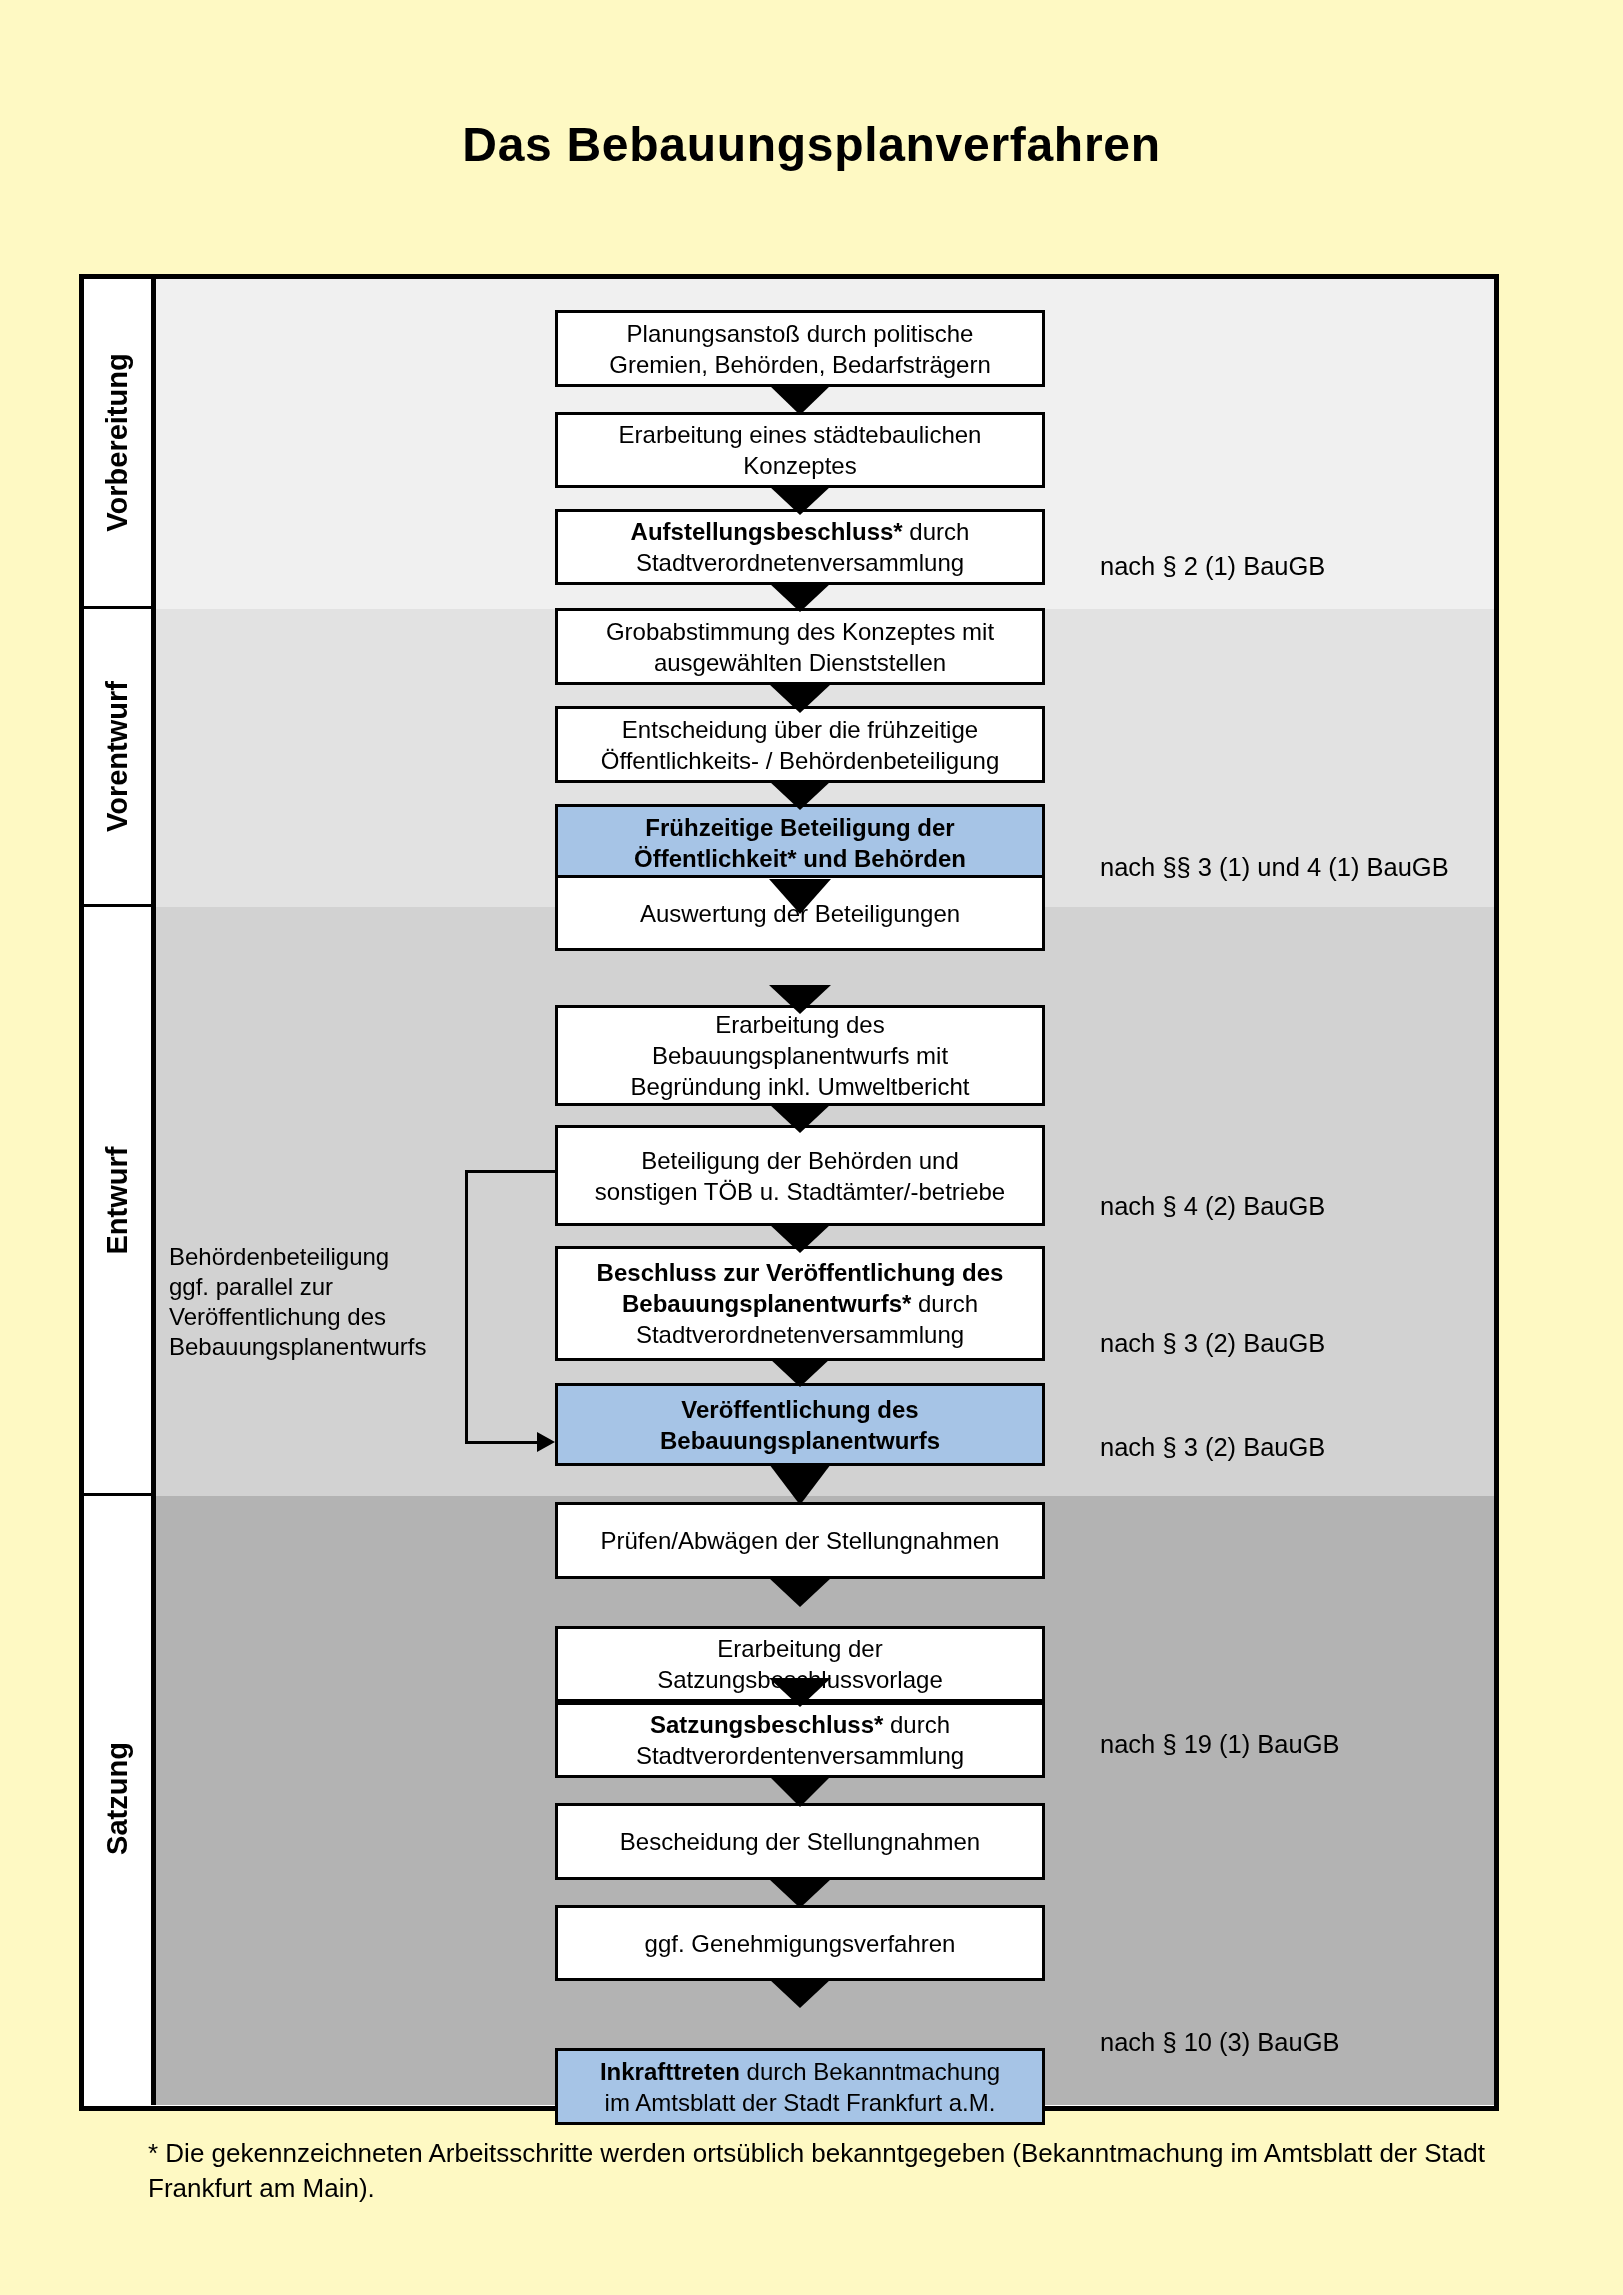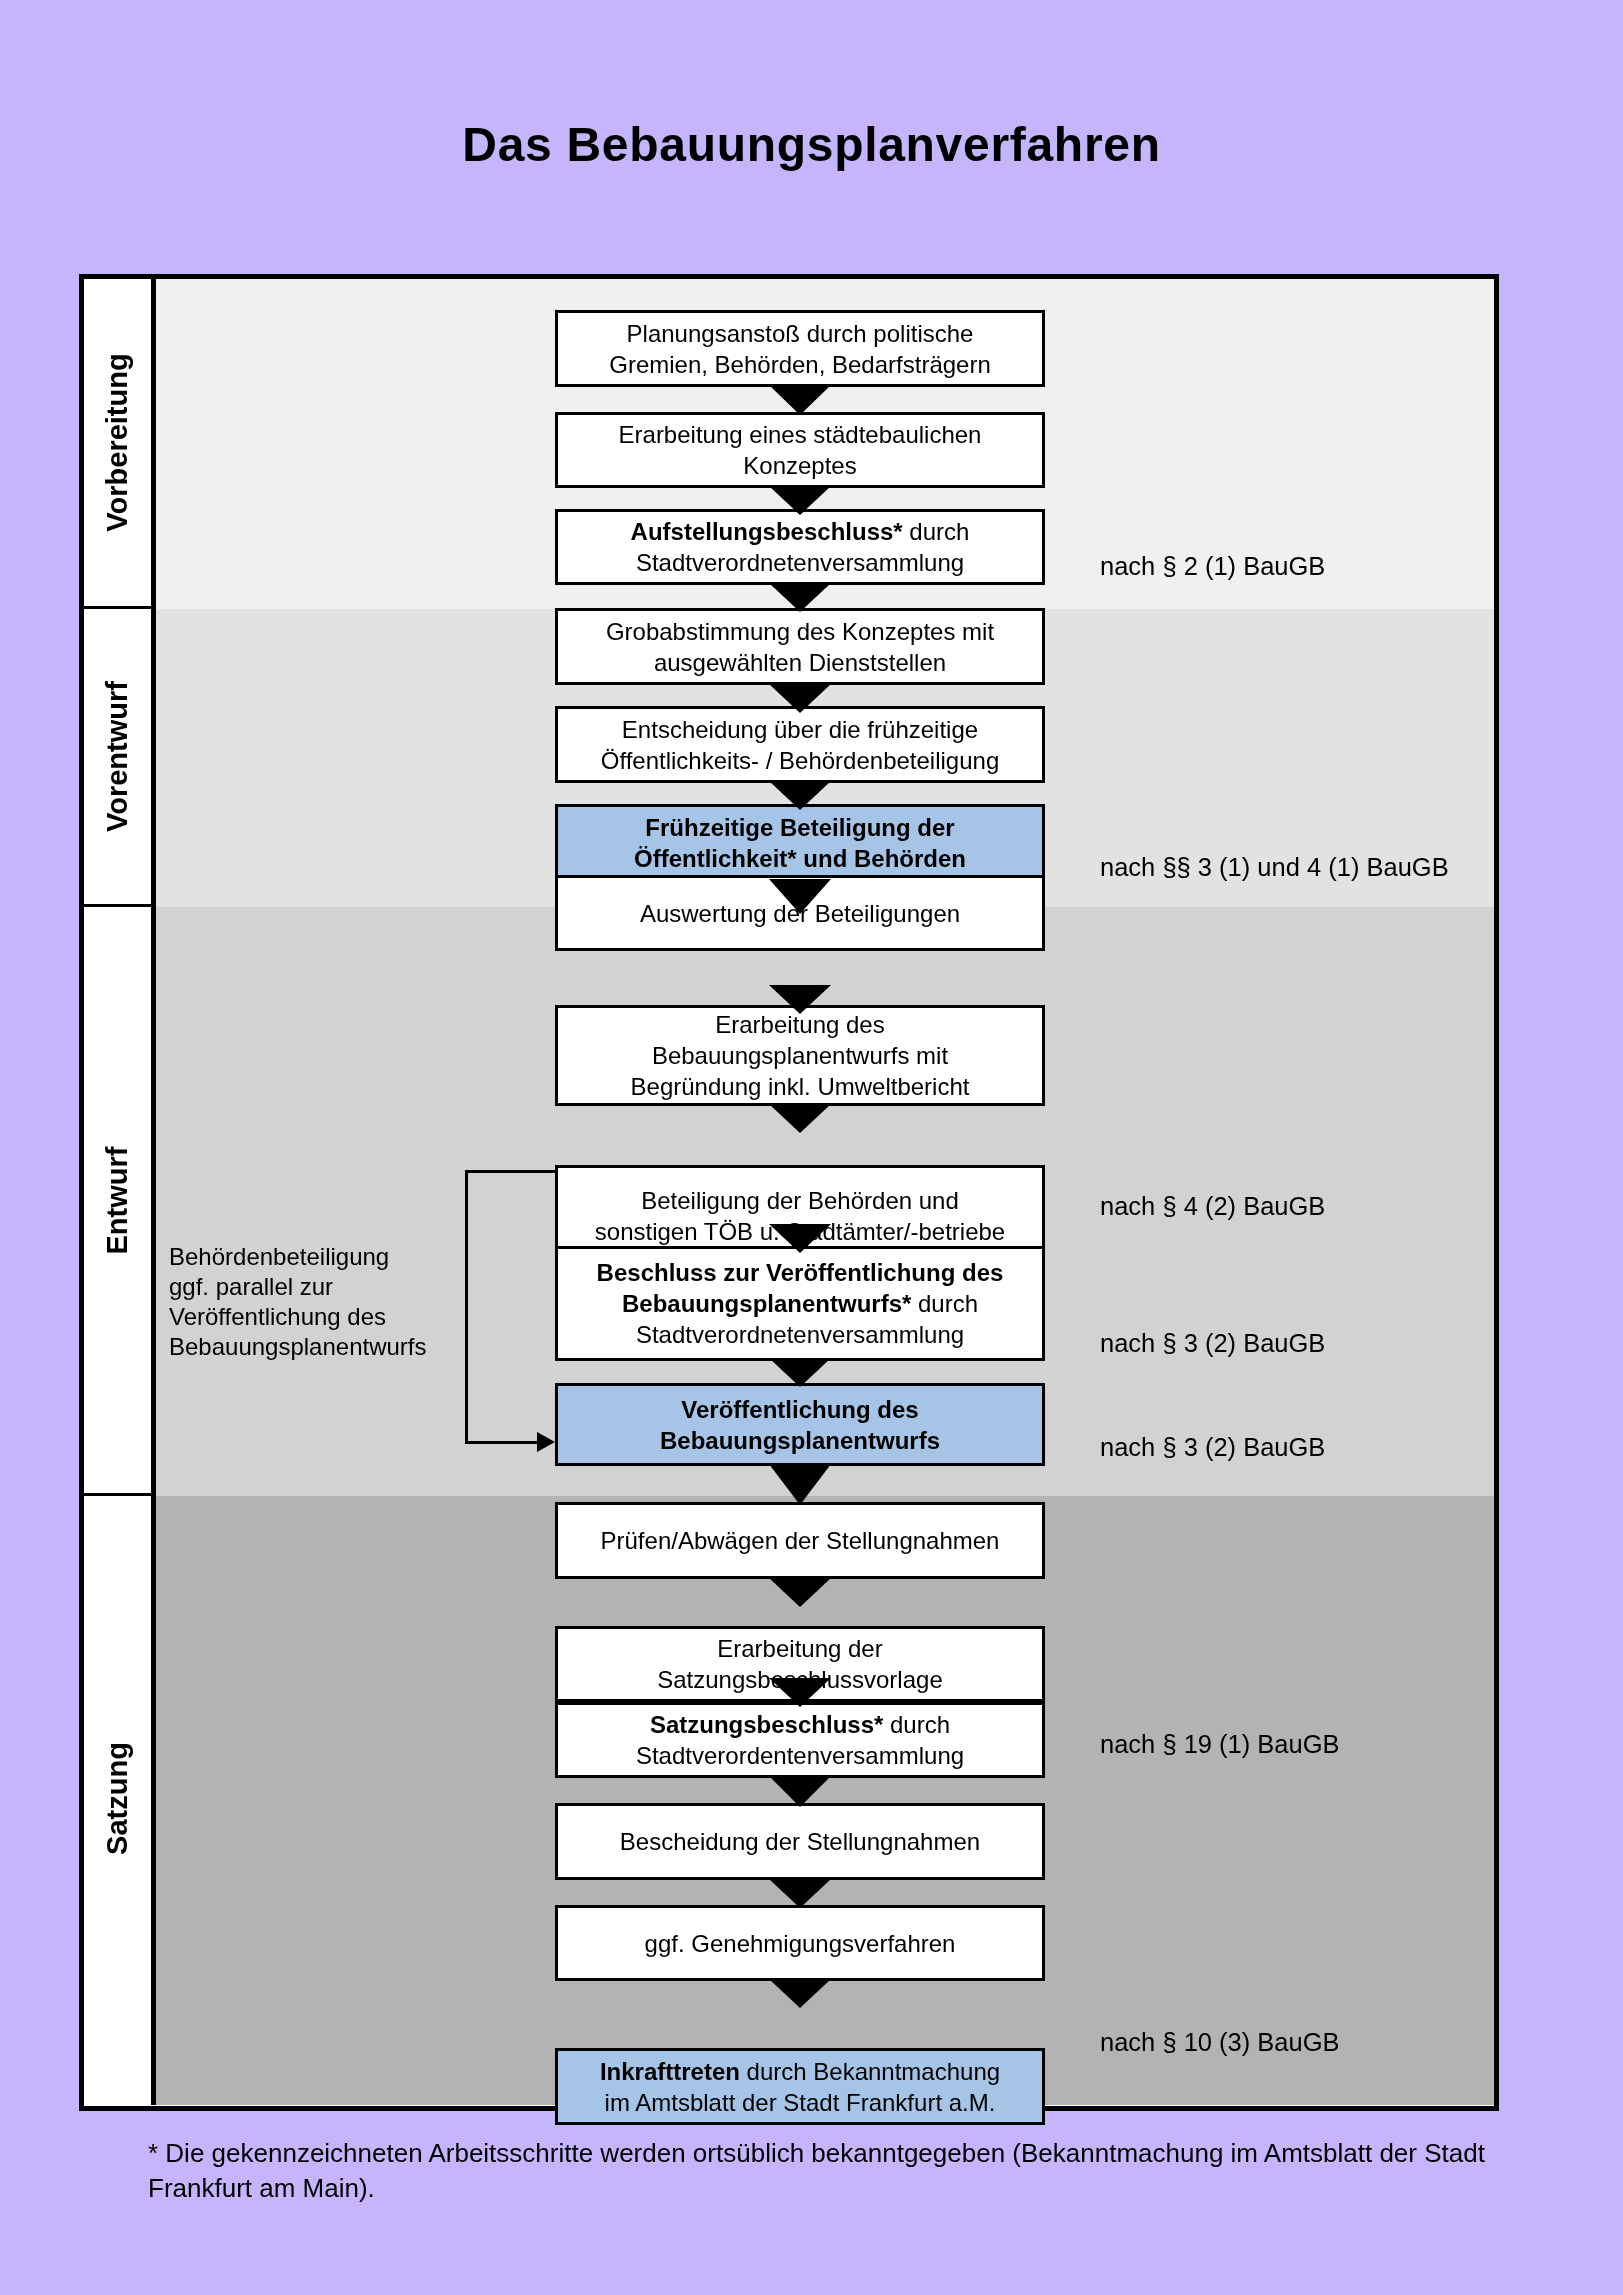--- a/index.html
+++ b/index.html
@@ -1,16 +1,16 @@
 <!DOCTYPE html>
 <html style="font-size:10.5px"><head>
 <meta charset="utf-8">
 <style>
   html,body{margin:0;padding:0;background:#ffffff;}
-  .page{position:relative;width:1623px;height:2295px;background:#c4b5fd;
+  .page{position:relative;width:1623px;height:2295px;background:#fef9c3;
         font-family:"Liberation Sans",sans-serif;color:#000;overflow:hidden;}
   .title{position:absolute;left:0;top:117px;width:100%;text-align:center;
          font-size:48px;font-weight:bold;letter-spacing:0.7px;}
   .subtitle{position:absolute;left:0;top:216px;width:100%;text-align:center;
             font-size:29.5px;font-weight:bold;}
   .board{position:absolute;left:79px;top:274px;width:1420px;height:1837px;
          border:5.2px solid #000;box-sizing:border-box;background:#fff;}
   .phase-col{position:absolute;left:0;top:0;width:67px;height:1826px;
              background:#ffffff;border-right:5.2px solid #000;display:flex;flex-direction:column;z-index:4;}
   .phase-cell{box-sizing:border-box;display:flex;align-items:center;justify-content:center;}
@@ -99,21 +99,21 @@
         <div class="step-box" style="top: 596px; height: 76px;">
           <div class="step-text"><span>Auswertung der Beteiligungen</span></div>
         </div>
         <div class="flow-arrow" style="left: 685px; top: 706px; border-top: 29px solid rgb(0, 0, 0);"></div>
         <div class="step-box" style="top: 726px; height: 101px;">
           <div class="step-text"><span>Erarbeitung des
 Bebauungsplanentwurfs mit
 Begründung inkl. Umweltbericht</span></div>
         </div>
         <div class="flow-arrow" style="left: 685px; top: 825px; border-top: 29px solid rgb(0, 0, 0);"></div>
-        <div class="step-box" style="top: 846px; height: 101px; margin-top: 40px;">
+        <div class="step-box" style="top: 846px; height: 101px;">
           <div class="step-text"><span>Beteiligung der Behörden und
 sonstigen TÖB u. Stadtämter/-betriebe</span></div>
         </div>
         <div class="flow-arrow" style="left: 685px; top: 945px; border-top: 29px solid rgb(0, 0, 0);"></div>
         <div class="annotation" style="top: 912px;">nach § 4 (2) BauGB</div>
         <div class="step-box" style="top: 967px; height: 115px;">
           <div class="step-text"><b>Beschluss zur Veröffentlichung des
 Bebauungsplanentwurfs*</b><span> durch
 Stadtverordnetenversammlung</span></div>
         </div>

